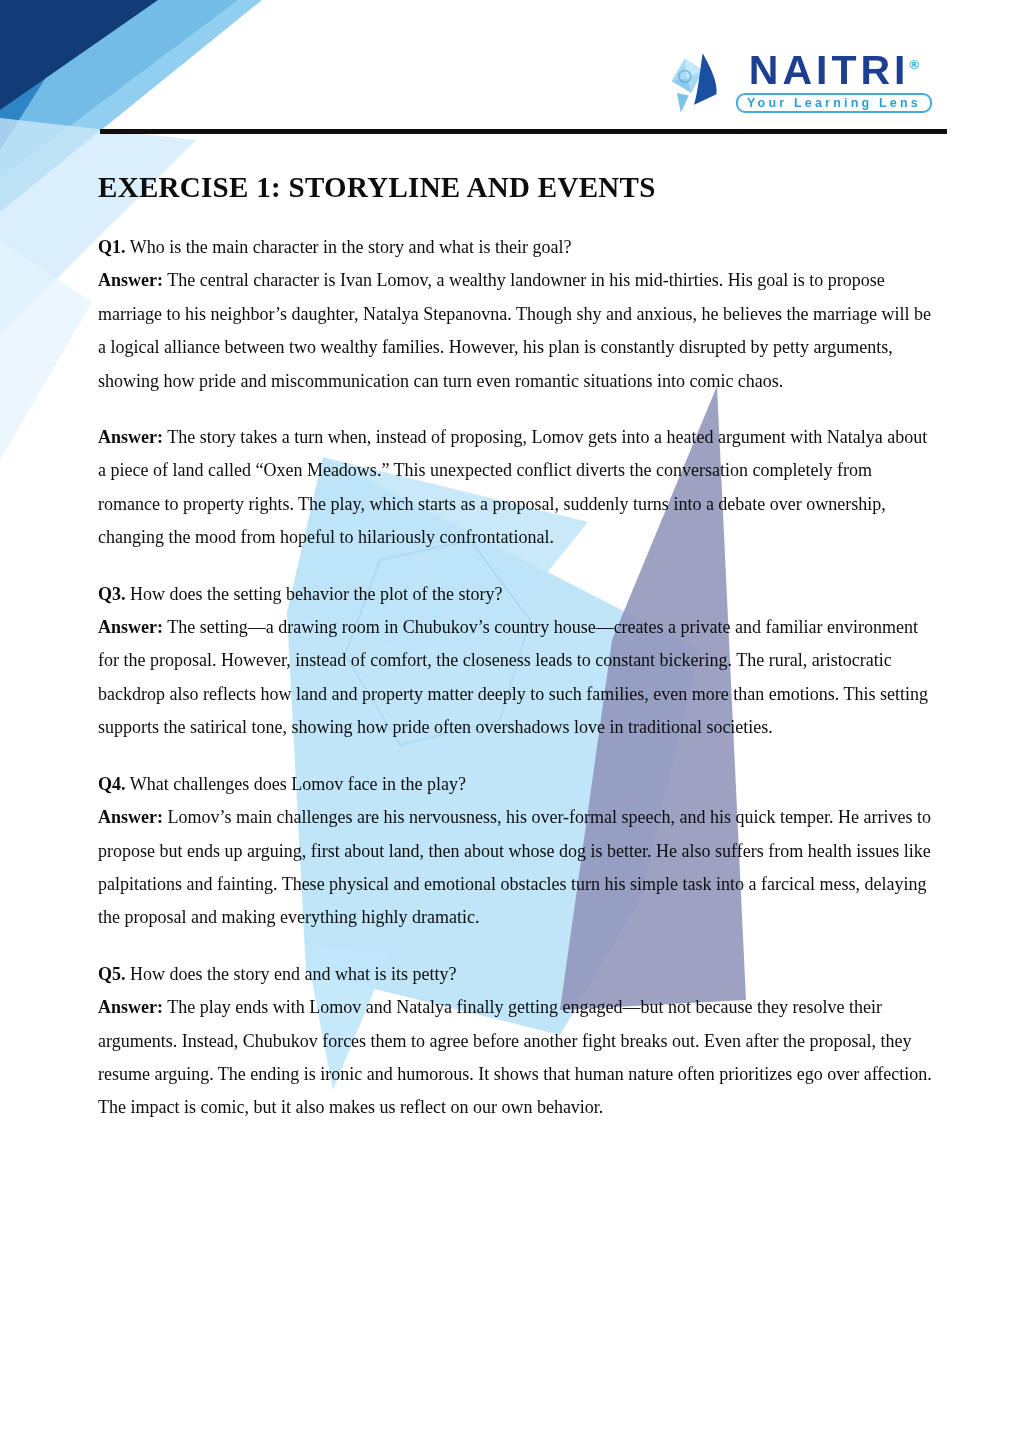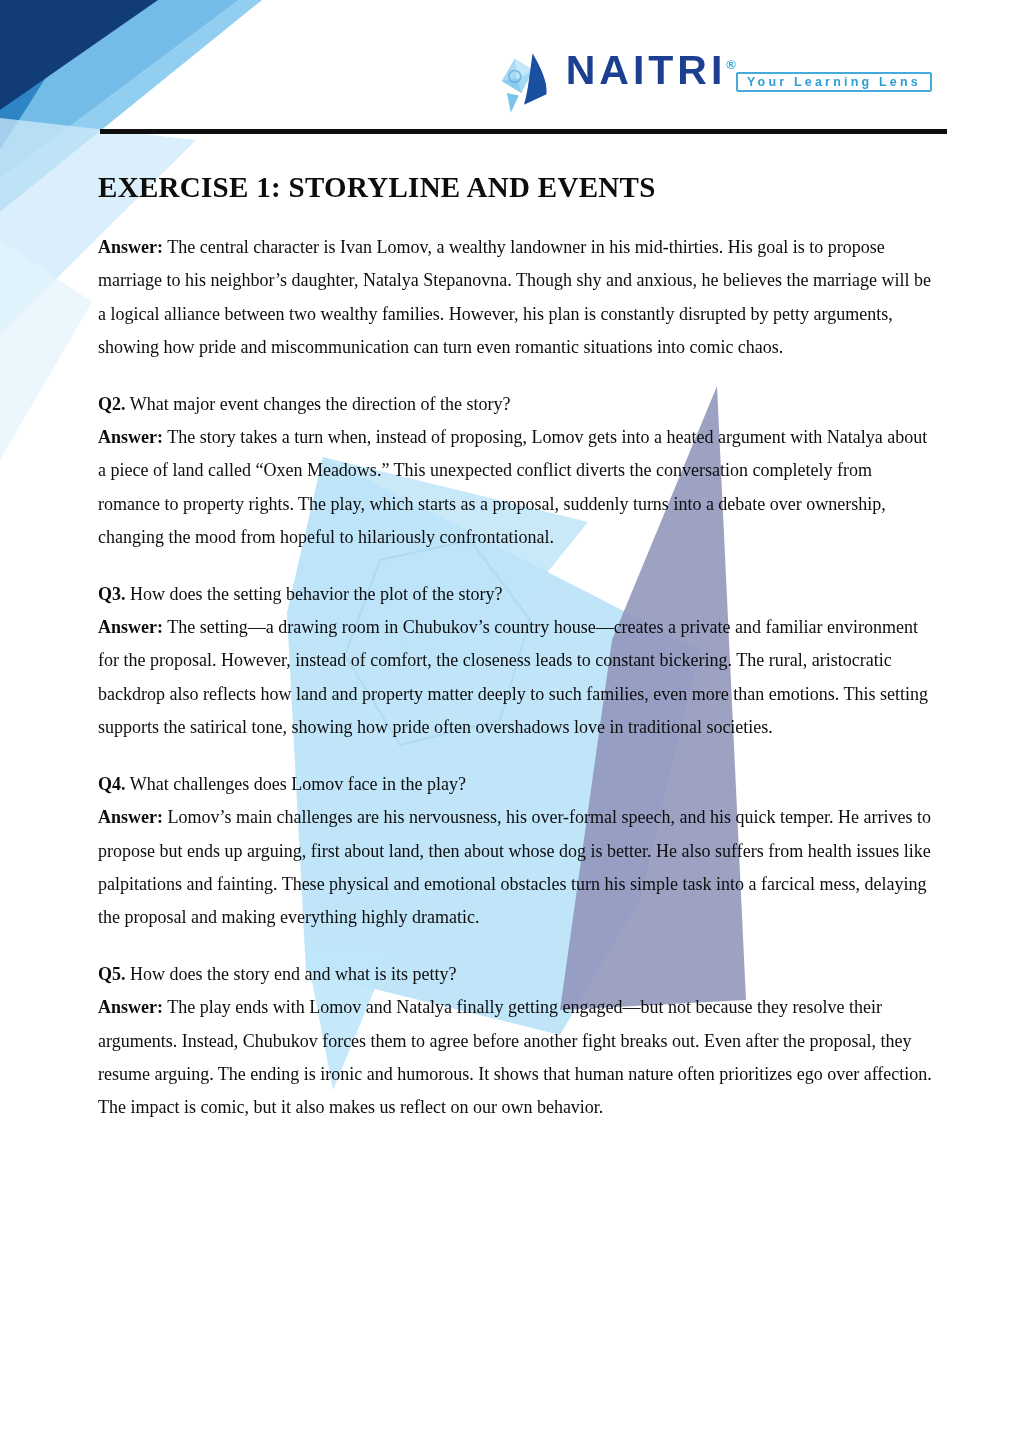--- a/index.html
+++ b/index.html
@@ -14,33 +14,33 @@
   .backdrop{
     position:absolute;left:0;top:0;width:1024px;height:1449px;
     z-index:0;pointer-events:none;
   }
   
   .logo{
     position:absolute;top:48px;right:92px;z-index:2;
     display:flex;align-items:flex-start;gap:5px;
   }
   .logo-icon{width:66px;height:74px;display:block;}
-  .logo-text{display:flex;flex-direction:row;align-items:flex-end;}
+  .logo-text{display:flex;flex-direction:column;align-items:center;}
   .brand-row{
     font-family:"Liberation Sans","DejaVu Sans",sans-serif;
     font-weight:bold;font-size:41px;line-height:44px;
     color:#1c3f92;letter-spacing:4px;white-space:nowrap;
   }
   .brand-row sup{
     font-size:13px;color:#2ba7e0;letter-spacing:0;
     vertical-align:super;line-height:0;
   }
   .tagline-pill{
     margin-top:1px;
-    border:2px solid #45aadc;border-radius:2px;
+    border:2px solid #45aadc;border-radius:9px;
     padding:1px 9px;
     font-family:"Liberation Sans","DejaVu Sans",sans-serif;
     font-size:12.5px;font-weight:bold;letter-spacing:3.2px;
     color:#2e9fd6;white-space:nowrap;
   }
   .rule{
     position:absolute;left:100px;top:129px;width:847px;height:5px;
     background:#0e0e0e;z-index:2;
   }
   
@@ -92,25 +92,25 @@
     </div>
   </div>
 </header>
 
 <div class="rule"></div>
 
 <main class="content">
   <h1 class="page-title">EXERCISE 1: STORYLINE AND EVENTS</h1>
 
   <section class="qa">
+    <p class="q"><b>Q1.</b> <span>Who is the main character in the story and what is their goal?</span></p>
     <p class="a"><b>Answer:</b> <span>The central character is Ivan Lomov, a wealthy landowner in his mid-thirties. His goal is to propose marriage to his neighbor’s daughter, Natalya Stepanovna. Though shy and anxious, he believes the marriage will be a logical alliance between two wealthy families. However, his plan is constantly disrupted by petty arguments, showing how pride and miscommunication can turn even romantic situations into comic chaos.</span></p>
   </section>
 
   <section class="qa">
-    <p class="q"><b>Q2.</b> <span>What major event changes the direction of the story?</span></p>
     <p class="a"><b>Answer:</b> <span>The story takes a turn when, instead of proposing, Lomov gets into a heated argument with Natalya about a piece of land called “Oxen Meadows.” This unexpected conflict diverts the conversation completely from romance to property rights. The play, which starts as a proposal, suddenly turns into a debate over ownership, changing the mood from hopeful to hilariously confrontational.</span></p>
   </section>
 
   <section class="qa">
     <p class="q"><b>Q3.</b> <span>How does the setting behavior the plot of the story?</span></p>
     <p class="a"><b>Answer:</b> <span>The setting—a drawing room in Chubukov’s country house—creates a private and familiar environment for the proposal. However, instead of comfort, the closeness leads to constant bickering. The rural, aristocratic backdrop also reflects how land and property matter deeply to such families, even more than emotions. This setting supports the satirical tone, showing how pride often overshadows love in traditional societies.</span></p>
   </section>
 
   <section class="qa">
     <p class="q"><b>Q4.</b> <span>What challenges does Lomov face in the play?</span></p>

